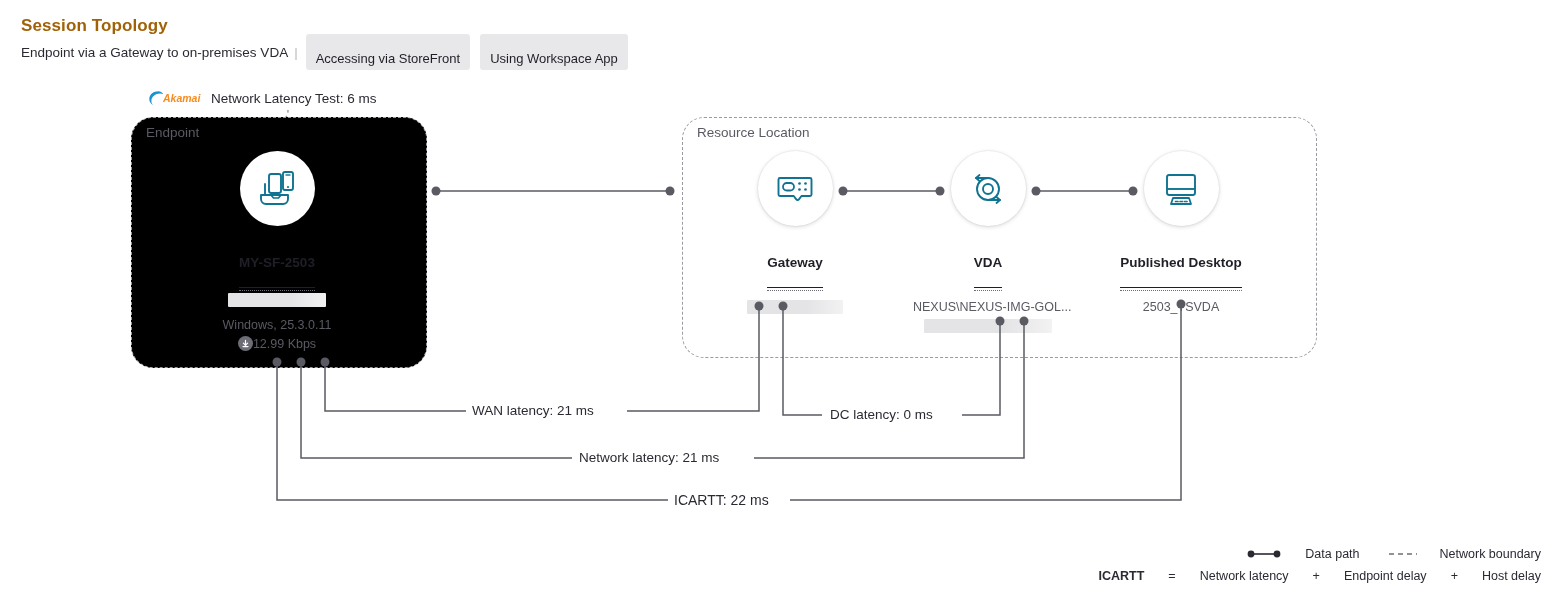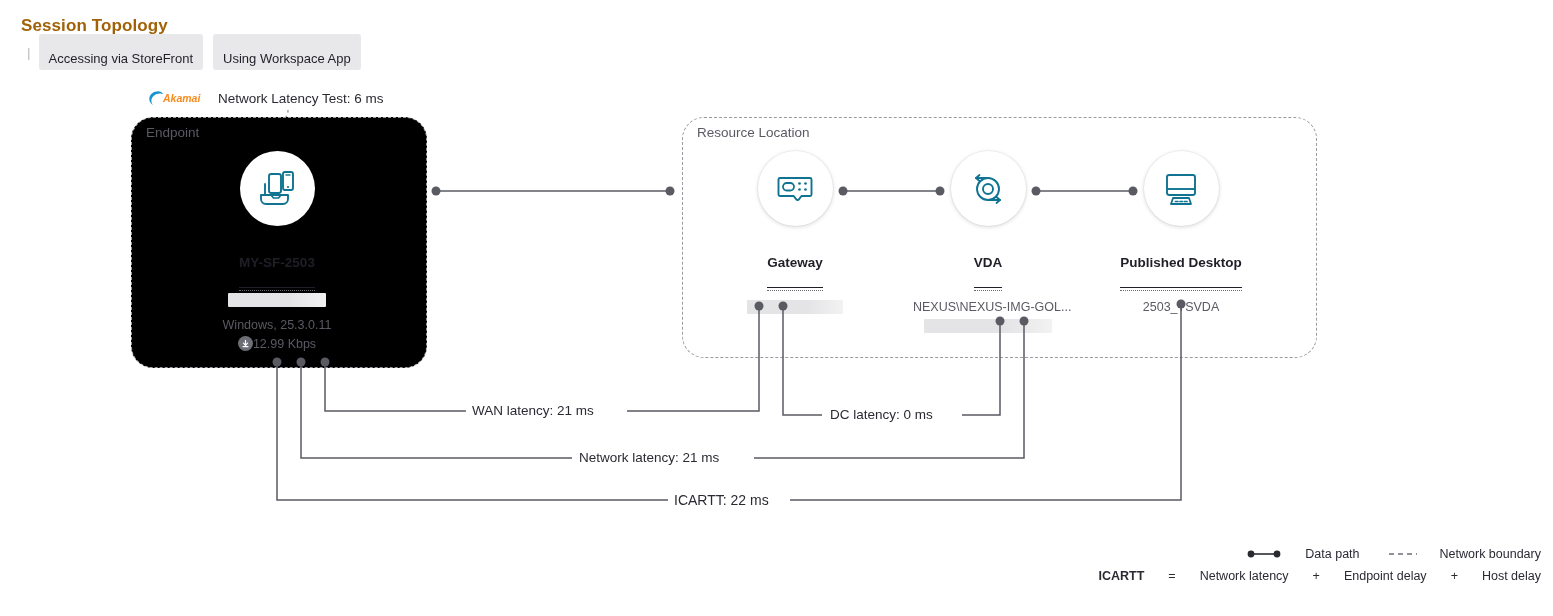--- a/index.html
+++ b/index.html
@@ -60,21 +60,21 @@
     left: 148px; top: 90px;
     display: flex;
     align-items: center;
     font-size: 13.5px;
     color: #2a2a33;
     white-space: nowrap;
   }
   .akamai-logo {
     width: 56px; height: 16px;
     position: relative;
-    margin-right: 14px;
+    margin-right: 7px;
     display: inline-block;
   }
   
   .boundary {
     position: absolute;
     border: 1.4px dashed #9a9aa2;
     border-radius: 22px;
     box-sizing: border-box;
   }
   #endpoint-boundary {
@@ -172,20 +172,21 @@
   svg { display: block; }
 </style>
 </head>
 <body>
 
 <div class="stage">
 
   <div id="page-title">Session Topology</div>
 
   <div id="subtitle-row">
+    <span class="sub-text">Endpoint via a Gateway to on-premises VDA</span>
     <span class="divider">|</span>
     <span class="pill">Accessing via StoreFront</span>
     <span class="pill">Using Workspace App</span>
   </div>
 
   <div id="akamai-label">
     <span class="akamai-logo">
       <svg width="56" height="16" viewBox="0 0 56 16">
         <path d="M10.5 1.2C5.4 1.2 1.3 4.6 1.3 8.9c0 2.6 1.5 4.9 3.8 6.3-1.1-1.2-1.7-2.7-1.7-4.3 0-4 3.9-7.3 8.7-7.3 1.2 0 2.3.2 3.3.5-1.3-1.8-3.1-2.9-4.9-2.9z" fill="#1a94d2"></path>
         <path d="M7.0 2.0C4.0 3.2 2.0 5.6 2.0 8.4c0 1.3.4 2.5 1.1 3.5-.2-.6-.3-1.2-.3-1.8 0-3.6 3.2-6.6 7.4-7.1-1.1-.6-2.2-1-3.2-1z" fill="#1a94d2" opacity="0.75"></path>

